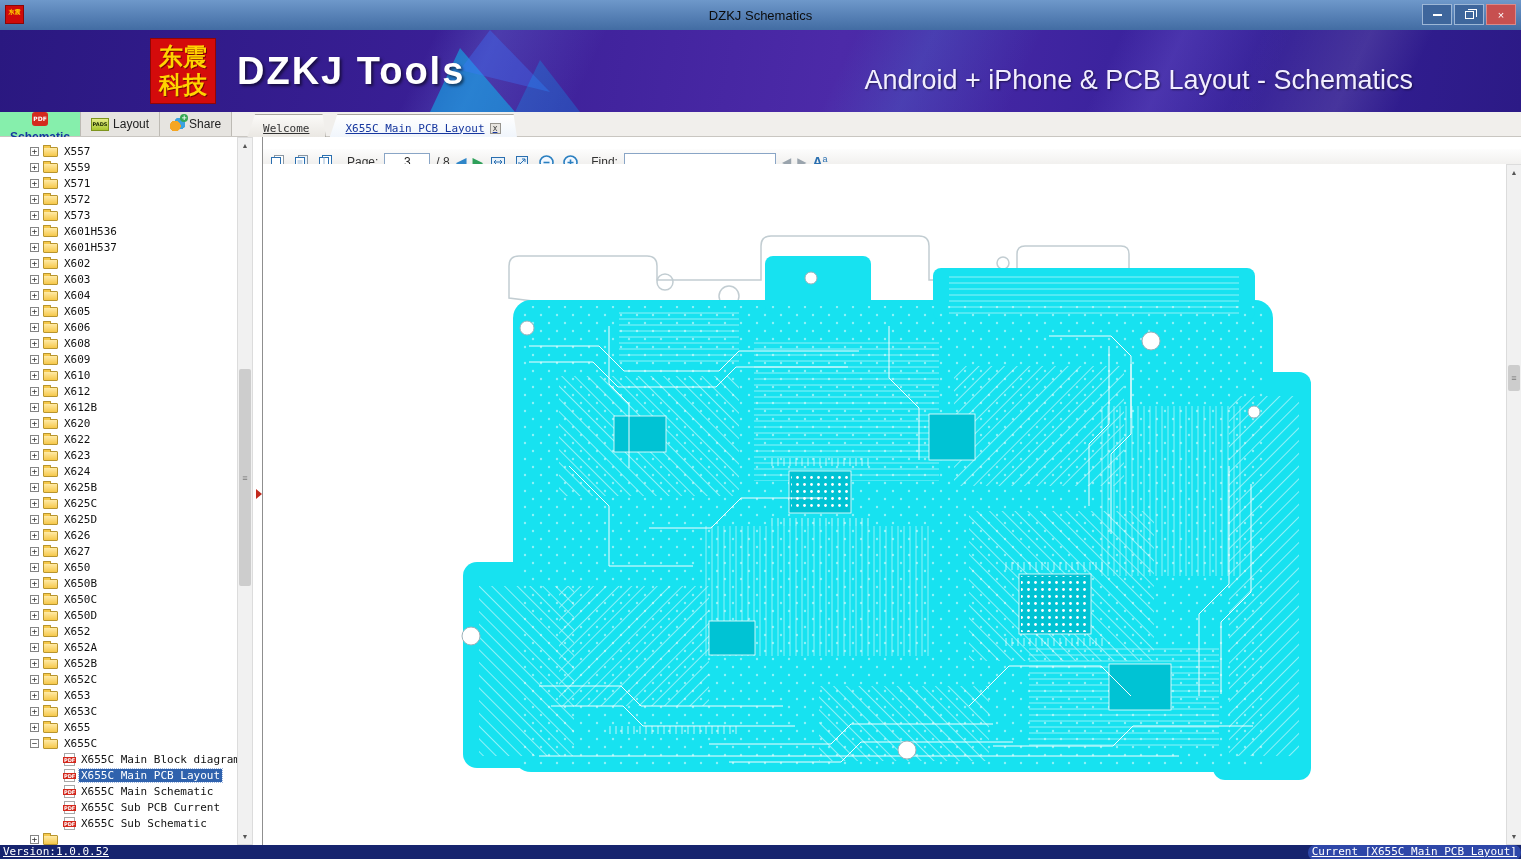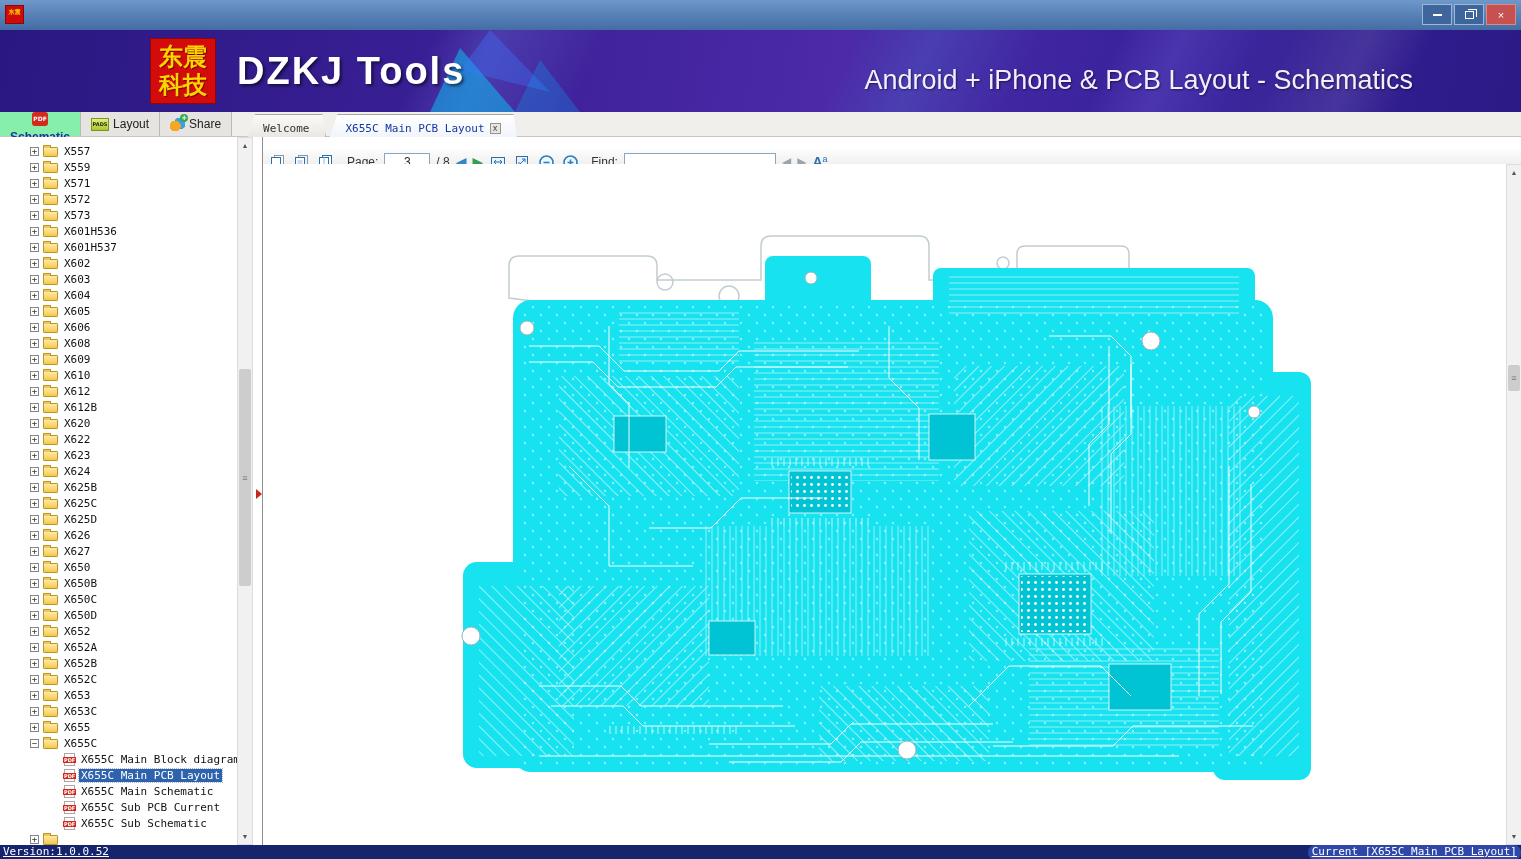--- a/index.html
+++ b/index.html
@@ -57,21 +57,21 @@
   .share-badge { width:15px; height:13px; position:relative;
     background:radial-gradient(circle at 35% 62%, #f5a623 42%, transparent 44%),
                radial-gradient(circle at 68% 40%, #3aa2e0 46%, transparent 48%); }
   .share-badge::after { content:"+"; position:absolute; right:-3px; top:-4px; color:#fff;
     background:#34a853; border-radius:50%; width:8px; height:8px; font:bold 7px/8px "DejaVu Sans",sans-serif;
     text-align:center; }
   .doc-tabs { display:flex; margin-left:14px; align-items:stretch; gap:2px; padding-top:2px; }
   .doc-tab { position:relative; display:flex; align-items:center; gap:5px; padding:13px 16px;
     font:11px "DejaVu Sans Mono", monospace; color:#333;
     background:linear-gradient(#fbfaf8,#e7e4df); border:1px solid #a9a69f; border-bottom:none;
-    clip-path:polygon(9px 0, calc(100% - 4px) 0, 100% 100%, 0 100%); }
+    clip-path:polygon(9px 0, calc(100% - 4px) 0, 100% 100%, 0 100%);text-decoration:underline; }
   .doc-tab.active { background:linear-gradient(#ffffff,#eef4fb); color:#17379f; }
   .tab-close { width:11px; height:11px; border:1px solid #97948e; background:#e8e5e0; color:#444;
     font:8px/9px "DejaVu Sans",sans-serif; text-align:center; }
 
   
   .sidebar { position:absolute; left:0; top:137px; width:262px; height:708px; background:#fff; overflow:hidden; }
   .tree { position:absolute; left:0; top:0; width:237px; height:708px; padding-top:6px; overflow:hidden; }
   .trow { display:flex; align-items:center; gap:4px; height:16px; padding-left:30px;
     font:11px "DejaVu Sans Mono", monospace; color:#111; white-space:nowrap; }
   .trow.doc { padding-left:64px; }
@@ -124,20 +124,21 @@
   .statusbar { position:absolute; left:0; top:845px; width:1521px; height:15px; background:#16246e;
     color:#fff; font:11px/14px "DejaVu Sans Mono", monospace; display:flex; justify-content:space-between;text-decoration:underline; }
   .status-left { padding-left:3px; }
   .status-right { background:#2e47a8; padding:0 4px;border-radius:7px; }
 </style>
 </head>
 <body>
 
 <div class="titlebar">
   <span class="app-mini-icon">东震</span>
+  <span class="apptitle">DZKJ Schematics</span>
   <div class="winbtns">
     <div class="winbtn">
         <span class="min-glyph"></span>
       </div>
     <div class="winbtn">
         <span class="restore-glyph"></span>
       </div>
     <div class="winbtn close">
         <span>×</span>
       </div>

